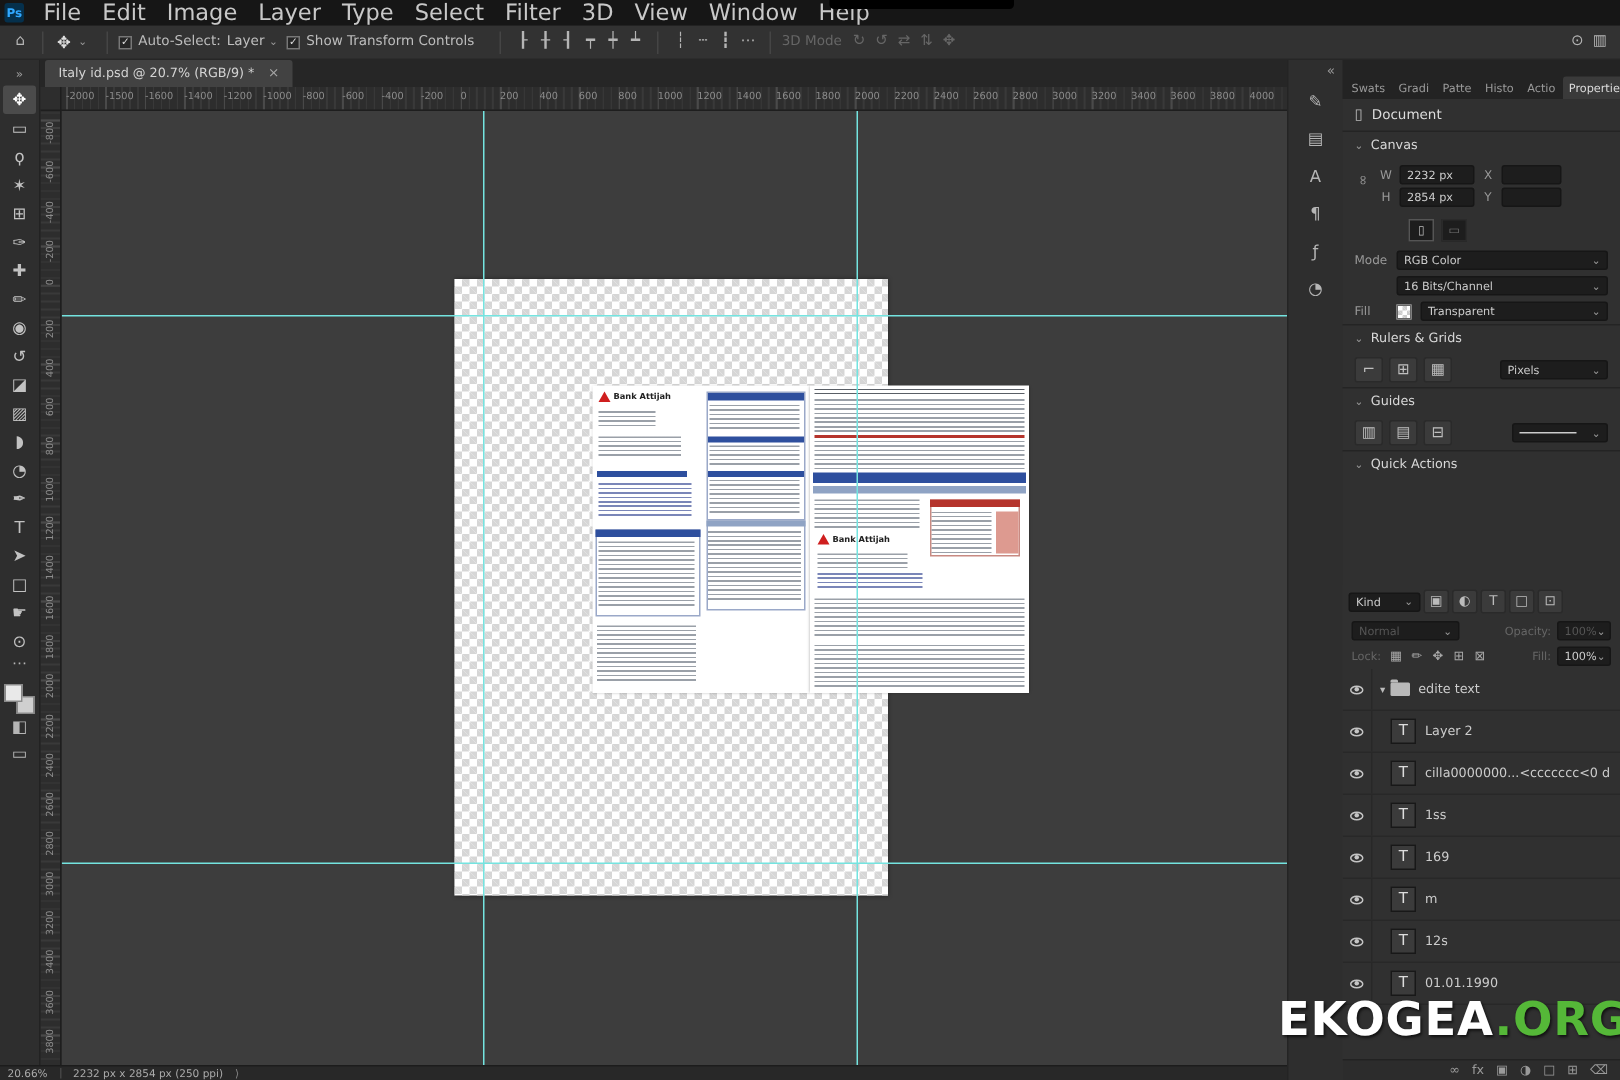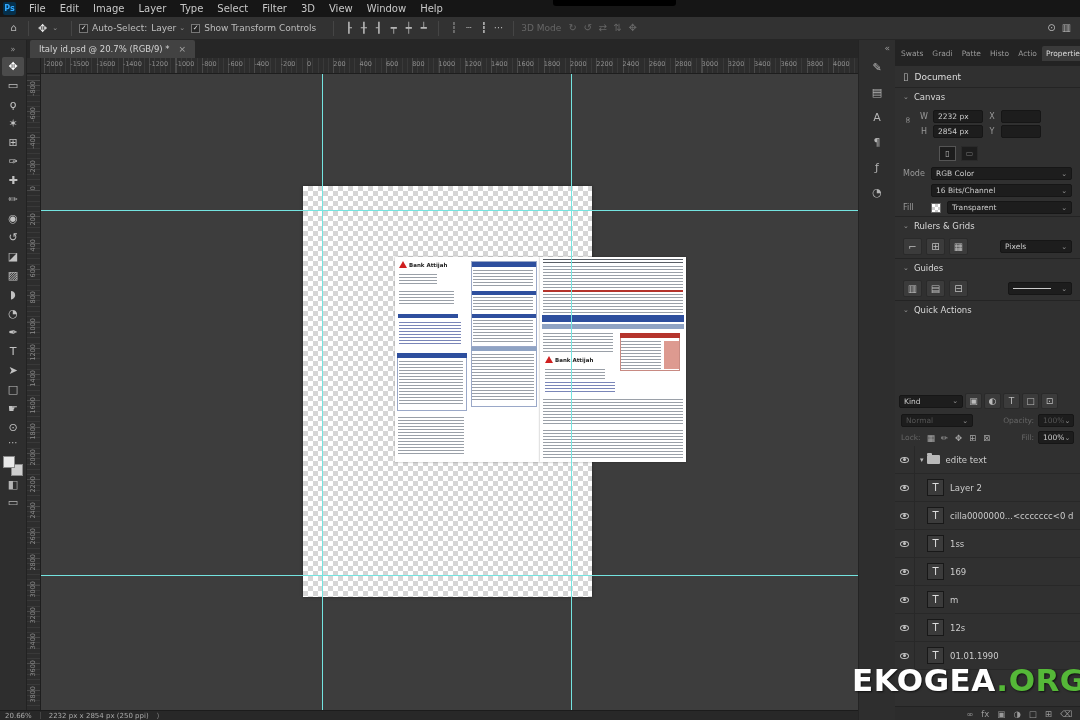--- a/index.html
+++ b/index.html
@@ -3,21 +3,21 @@
 <meta charset="utf-8">
 <style>
   *{box-sizing:border-box;margin:0;padding:0}
   html,body{width:1080px;height:720px;overflow:hidden}
   body{font-family:"DejaVu Sans",sans-serif;background:#2c2c2c;position:relative;user-select:none}
   #app{position:absolute;inset:0;width:1080px;height:720px;overflow:hidden}
 
   
   #menubar{position:absolute;left:0;top:0;width:1080px;height:17px;background:#161616;display:flex;align-items:center;z-index:6}
   .ps-logo{width:13px;height:13px;margin:0 6px 0 3px;background:#05304c;color:#31a8ff;font-size:8px;font-weight:bold;display:flex;align-items:center;justify-content:center;border-radius:2px}
-  .menu-item{color:#c8c8c8;font-size:10px;padding:0 7px;line-height:17px;white-space:nowrap}
+  .menu-item{color:#c8c8c8;font-size:15px;padding:0 7px;line-height:17px;white-space:nowrap}
   #notch{position:absolute;left:553px;top:0;width:123px;height:6px;background:#000;z-index:10;border-radius:0 0 3px 3px}
 
   
   #optionsbar{position:absolute;left:0;top:17px;width:1080px;height:23px;background:#323232;border-bottom:1px solid #262626;display:flex;align-items:center;font-size:9px;color:#c0c0c0;z-index:5;padding:0 6px}
   .vsep{width:1px;height:15px;background:#454545;margin:0 7px;flex:0 0 auto}
   .obar-ico{width:15px;text-align:center;color:#b5b5b5;font-size:10px;line-height:14px}
   .grayed{color:#666 !important}
   .checkbox{width:9px;height:9px;border:1px solid #777;background:#262626;color:#ddd;font-size:7px;line-height:7px;text-align:center;margin-right:4px;flex:0 0 auto}
   .opt-group{display:flex;align-items:center;margin-right:6px;white-space:nowrap}
   .caret{font-size:7px;color:#999;margin-left:3px}
@@ -76,21 +76,21 @@
   .guide-h{position:absolute;left:0;right:0;height:1px;background:#74e4e0;z-index:4}
 
   
   #rightstrip{position:absolute;left:858px;top:40px;width:37px;height:680px;background:#2e2e2e;border-left:1px solid #242424;z-index:2}
   .strip-collapse{position:absolute;right:5px;top:3px;color:#9a9a9a;font-size:9px}
   #strip-icons{display:flex;flex-direction:column;align-items:center;padding-top:18px;gap:6px}
   .strip-ico{width:22px;height:19px;display:flex;align-items:center;justify-content:center;color:#b5b5b5;font-size:11px}
 
   
   #panels{position:absolute;left:895px;top:40px;width:185px;height:680px;background:#303030;z-index:2}
-  #ptabs{height:26px;background:#232323;display:flex;align-items:center;gap:1px;padding:0 2px}
+  #ptabs{height:26px;background:#232323;display:flex;align-items:flex-end;gap:1px;padding:0 2px}
   .ptab{font-size:7.5px;color:#9a9a9a;padding:3px 4px;white-space:nowrap}
   .ptab.active{background:#3a3a3a;color:#ddd;border-radius:2px 2px 0 0}
   .pmenu{margin-left:auto;color:#8a8a8a;font-size:9px;padding:0 5px 3px 0}
   .doc-row{display:flex;align-items:center;gap:6px;padding:5px 8px;color:#ddd;font-size:9px}
   .doc-ico{color:#bbb;font-size:10px}
   .sec{border-top:1px solid #242424;padding:4px 8px;display:flex;align-items:center;gap:5px;color:#d8d8d8;font-size:8.5px}
   .sec .sc{color:#999;font-size:7px}
   .canvas-fields{position:relative;padding:2px 8px 2px 24px}
   .linkicon{position:absolute;left:9px;top:9px;color:#999;font-size:9px;transform:rotate(90deg)}
   .dimrow{display:flex;align-items:center;gap:4px;margin:2px 0}
@@ -113,21 +113,21 @@
   .pib{width:19px;height:17px;background:#3b3b3b;border:1px solid #2a2a2a;border-radius:2px;color:#bfbfbf;font-size:10px;display:flex;align-items:center;justify-content:center}
   .icon-row .fld{margin-left:auto}
   .w70{width:72px}.w64{width:64px}
   .line-swatch{display:inline-block;width:38px;height:1px;background:#ccc;margin-right:4px}
 
   
   #layers-block{position:absolute;left:0;top:350px;right:0;bottom:0;background:#303030;overflow:hidden}
   #ltab-row{height:18px;background:#232323;display:flex;align-items:flex-end}
   .ltab{background:#3a3a3a;color:#ddd;font-size:8.5px;padding:2px 10px;margin-left:2px;border-radius:2px 2px 0 0}
   .filter-row{display:flex;align-items:center;gap:2px;padding:3px 4px;background:#303030}
-  .fld.kind{width:64px}
+  .fld.kind{width:48px}
   .fico{width:17px;height:16px;background:#3b3b3b;border:1px solid #2a2a2a;color:#bbb;font-size:9px;display:flex;align-items:center;justify-content:center;border-radius:2px}
   .blend-row,.lock-row{display:flex;align-items:center;gap:4px;padding:2px 6px;font-size:7.5px}
   .dim-label{color:#666}
   .lockico{color:#a8a8a8;font-size:8.5px;width:12px;text-align:center}
   #layer-rows{overflow:hidden}
   .lrow{height:28px;display:flex;align-items:center;border-bottom:1px solid #282828;position:relative}
   .lrow.selected{background:#4c4c4c}
   .eye-cell{width:20px;height:100%;border-right:1px solid #282828;display:flex;align-items:center;justify-content:center;flex:0 0 auto}
   .eye{width:9px;height:6px;border:1px solid #c4c4c4;border-radius:50%;position:relative}
   .eye::after{content:"";position:absolute;left:2px;top:0.5px;width:3px;height:3px;background:#c4c4c4;border-radius:50%}

